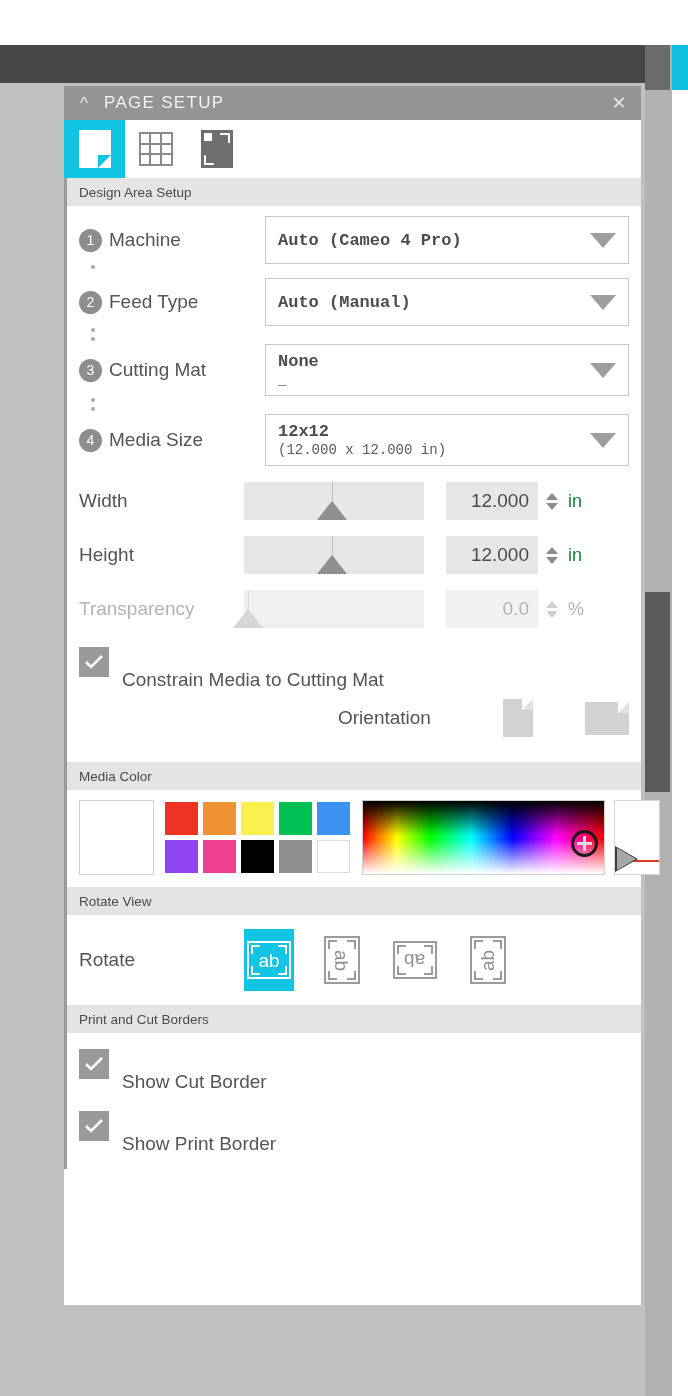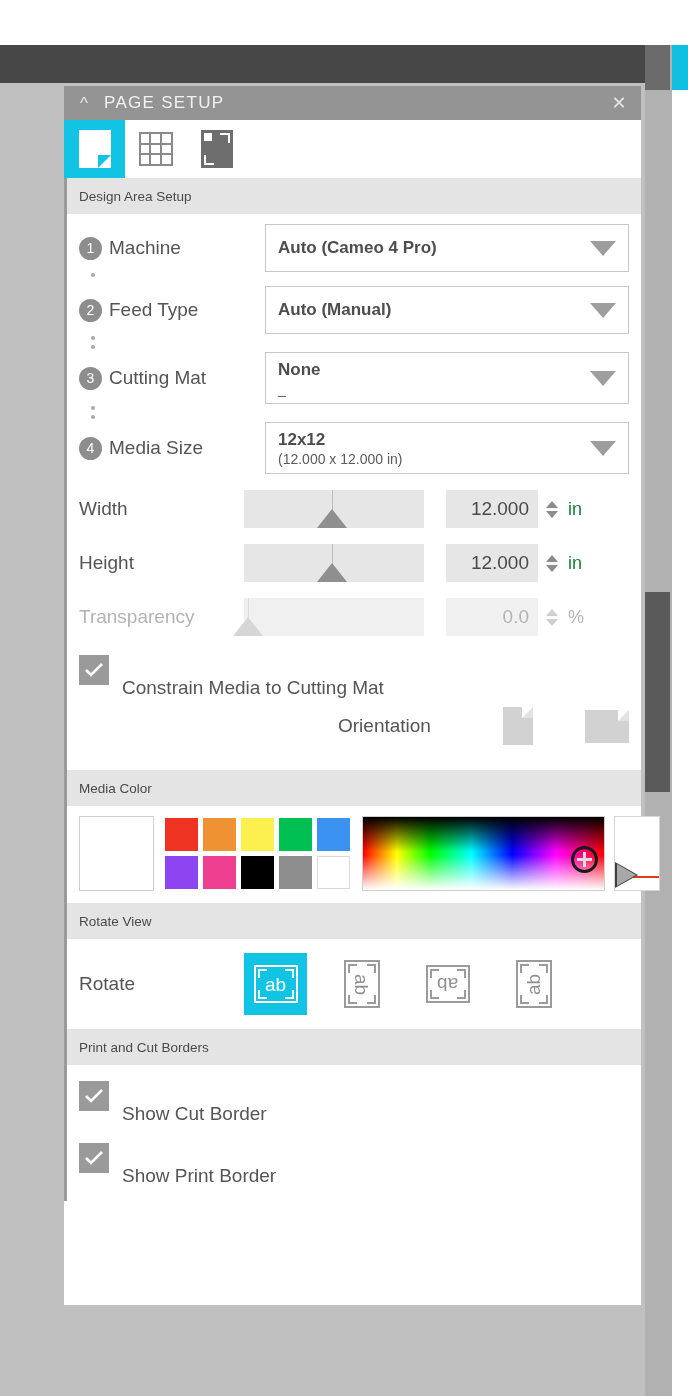--- a/index.html
+++ b/index.html
@@ -58,21 +58,21 @@
 
   .ico-mat{width:32px;height:38px;background:#6e6e6e;position:relative;}
   .ico-mat .c{position:absolute;width:8px;height:8px;}
   .ico-mat .c1{left:3px;top:3px;background:#ffffff;}
   .ico-mat .c2{right:3px;top:3px;border-top:2px solid #fff;border-right:2px solid #fff;}
   .ico-mat .c3{left:3px;bottom:3px;border-bottom:2px solid #fff;border-left:2px solid #fff;}
   .ico-mat .c4{right:3px;bottom:3px;}
 
   
   .sec-head{
-    height:36px;background:#e4e4e4;display:flex;align-items:center;
+    height:28px;background:#e4e4e4;display:flex;align-items:center;
     padding-left:12px;font-size:13.5px;color:#4a4a4a;
     border-left:3px solid #9a9a9a;box-sizing:border-box;
   }
   .sec-body{background:#ffffff;border-left:3px solid #9a9a9a;box-sizing:border-box;}
 
   
   .rows{padding:10px 0 8px 0;position:relative;}
   .row{display:flex;align-items:center;height:auto;position:relative;padding:0 12px 0 12px;}
   .lbl-wrap{width:186px;display:flex;align-items:center;flex:0 0 auto;}
   .badge{
@@ -83,21 +83,21 @@
   .lbl{font-size:19px;color:#555555;white-space:nowrap;}
   .dots{position:absolute;left:24px;width:4px;}
   .dot{width:4px;height:4px;border-radius:50%;background:#a9a9a9;margin:5px 0;}
 
   .dd{
     flex:1;height:48px;border:1px solid #c8c8c8;background:#ffffff;
     display:flex;align-items:center;justify-content:space-between;
     padding:0 12px 0 12px;box-sizing:border-box;min-width:0;
   }
   .dd.tall{height:52px;}
-  .dd-text{display:flex;flex-direction:column;justify-content:center;min-width:0;}
+  .dd-text{display:flex;flex-direction:column;justify-content:center;min-width:0;font-family:Liberation Mono, monospace;}
   .dd-main{font-size:17px;font-weight:bold;color:#4d4d4d;white-space:nowrap;overflow:hidden;}
   .dd-sub{font-size:14px;color:#5a5a5a;white-space:nowrap;margin-top:1px;}
   .caret{
     width:0;height:0;border-left:13px solid transparent;border-right:13px solid transparent;
     border-top:15px solid #9e9e9e;flex:0 0 auto;margin-left:8px;
   }
 
   
   .srow{display:flex;align-items:center;padding:0 12px;height:54px;}
   .srow .slbl{width:165px;font-size:19px;color:#555555;flex:0 0 auto;}
@@ -184,21 +184,21 @@
   .alphabox .arrow-out{
     position:absolute;left:0px;bottom:2px;width:0;height:0;
     border-top:13px solid transparent;border-bottom:13px solid transparent;
     border-left:23px solid #3f3f3f;
   }
 
   
   .rrow{display:flex;align-items:center;padding:8px 12px;height:74px;}
   .rrow .rlbl{width:165px;font-size:19px;color:#555555;flex:0 0 auto;}
   .rbtn{
-    width:63px;height:62px;display:flex;align-items:center;justify-content:center;
+    width:50px;height:62px;display:flex;align-items:center;justify-content:center;
     margin-right:23px;flex:0 0 auto;
   }
   .rbtn.active{background:#11c4e3;}
   .rbtn:last-child{margin-right:0;}
   .rframe{
     width:44px;height:38px;border:2px solid #9b9b9b;box-sizing:border-box;
     display:flex;align-items:center;justify-content:center;position:relative;
   }
   .rbtn.active .rframe{border-color:#ffffff;}
   .rframe.tall{width:36px;height:48px;}

